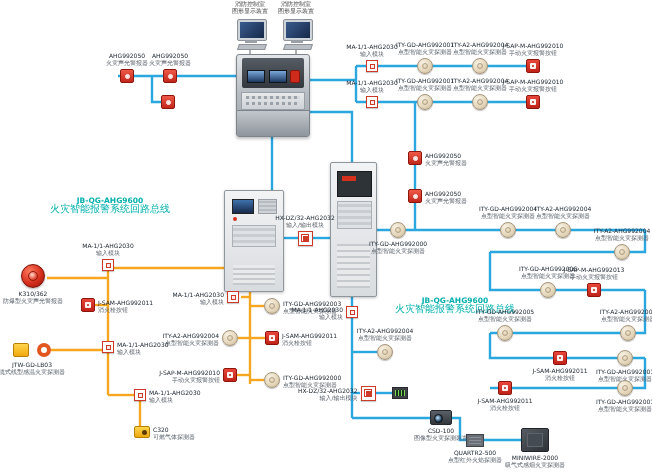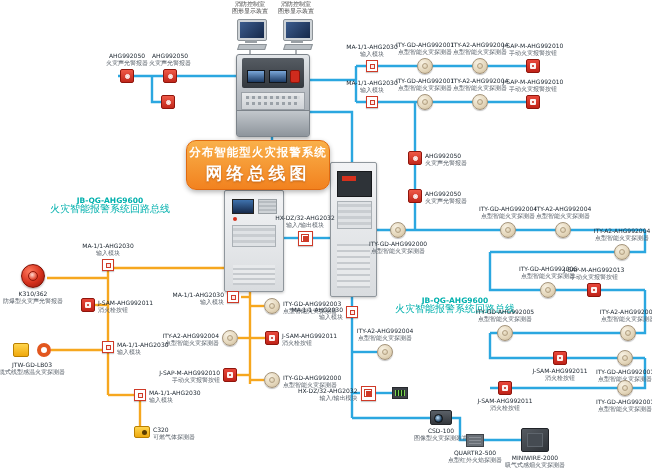--- a/index.html
+++ b/index.html
@@ -214,24 +214,20 @@
     <div class="cabL-vent"></div>
   </div>
   <div class="cabinet cabinet-right">
     <div class="cabR-scr">
       <div class="cabR-led"></div>
     </div>
     <div class="cabR-panel"></div>
     <div class="cabR-vent"></div>
   </div>
 
-  <div class="banner">
-    <span class="b1">分布智能型火灾报警系统</span>
-    <span class="b2">网络总线图</span>
-  </div>
 
   <div class="loop-label" style="left:50px;top:196px;">
     <span class="ll1">JB-QG-AHG9600</span>
     <span class="ll2">火灾智能报警系统回路总线</span>
   </div>
   <div class="loop-label" style="left:395px;top:296px;">
     <span class="ll1">JB-QG-AHG9600</span>
     <span class="ll2">火灾智能报警系统回路总线</span>
   </div>
 

